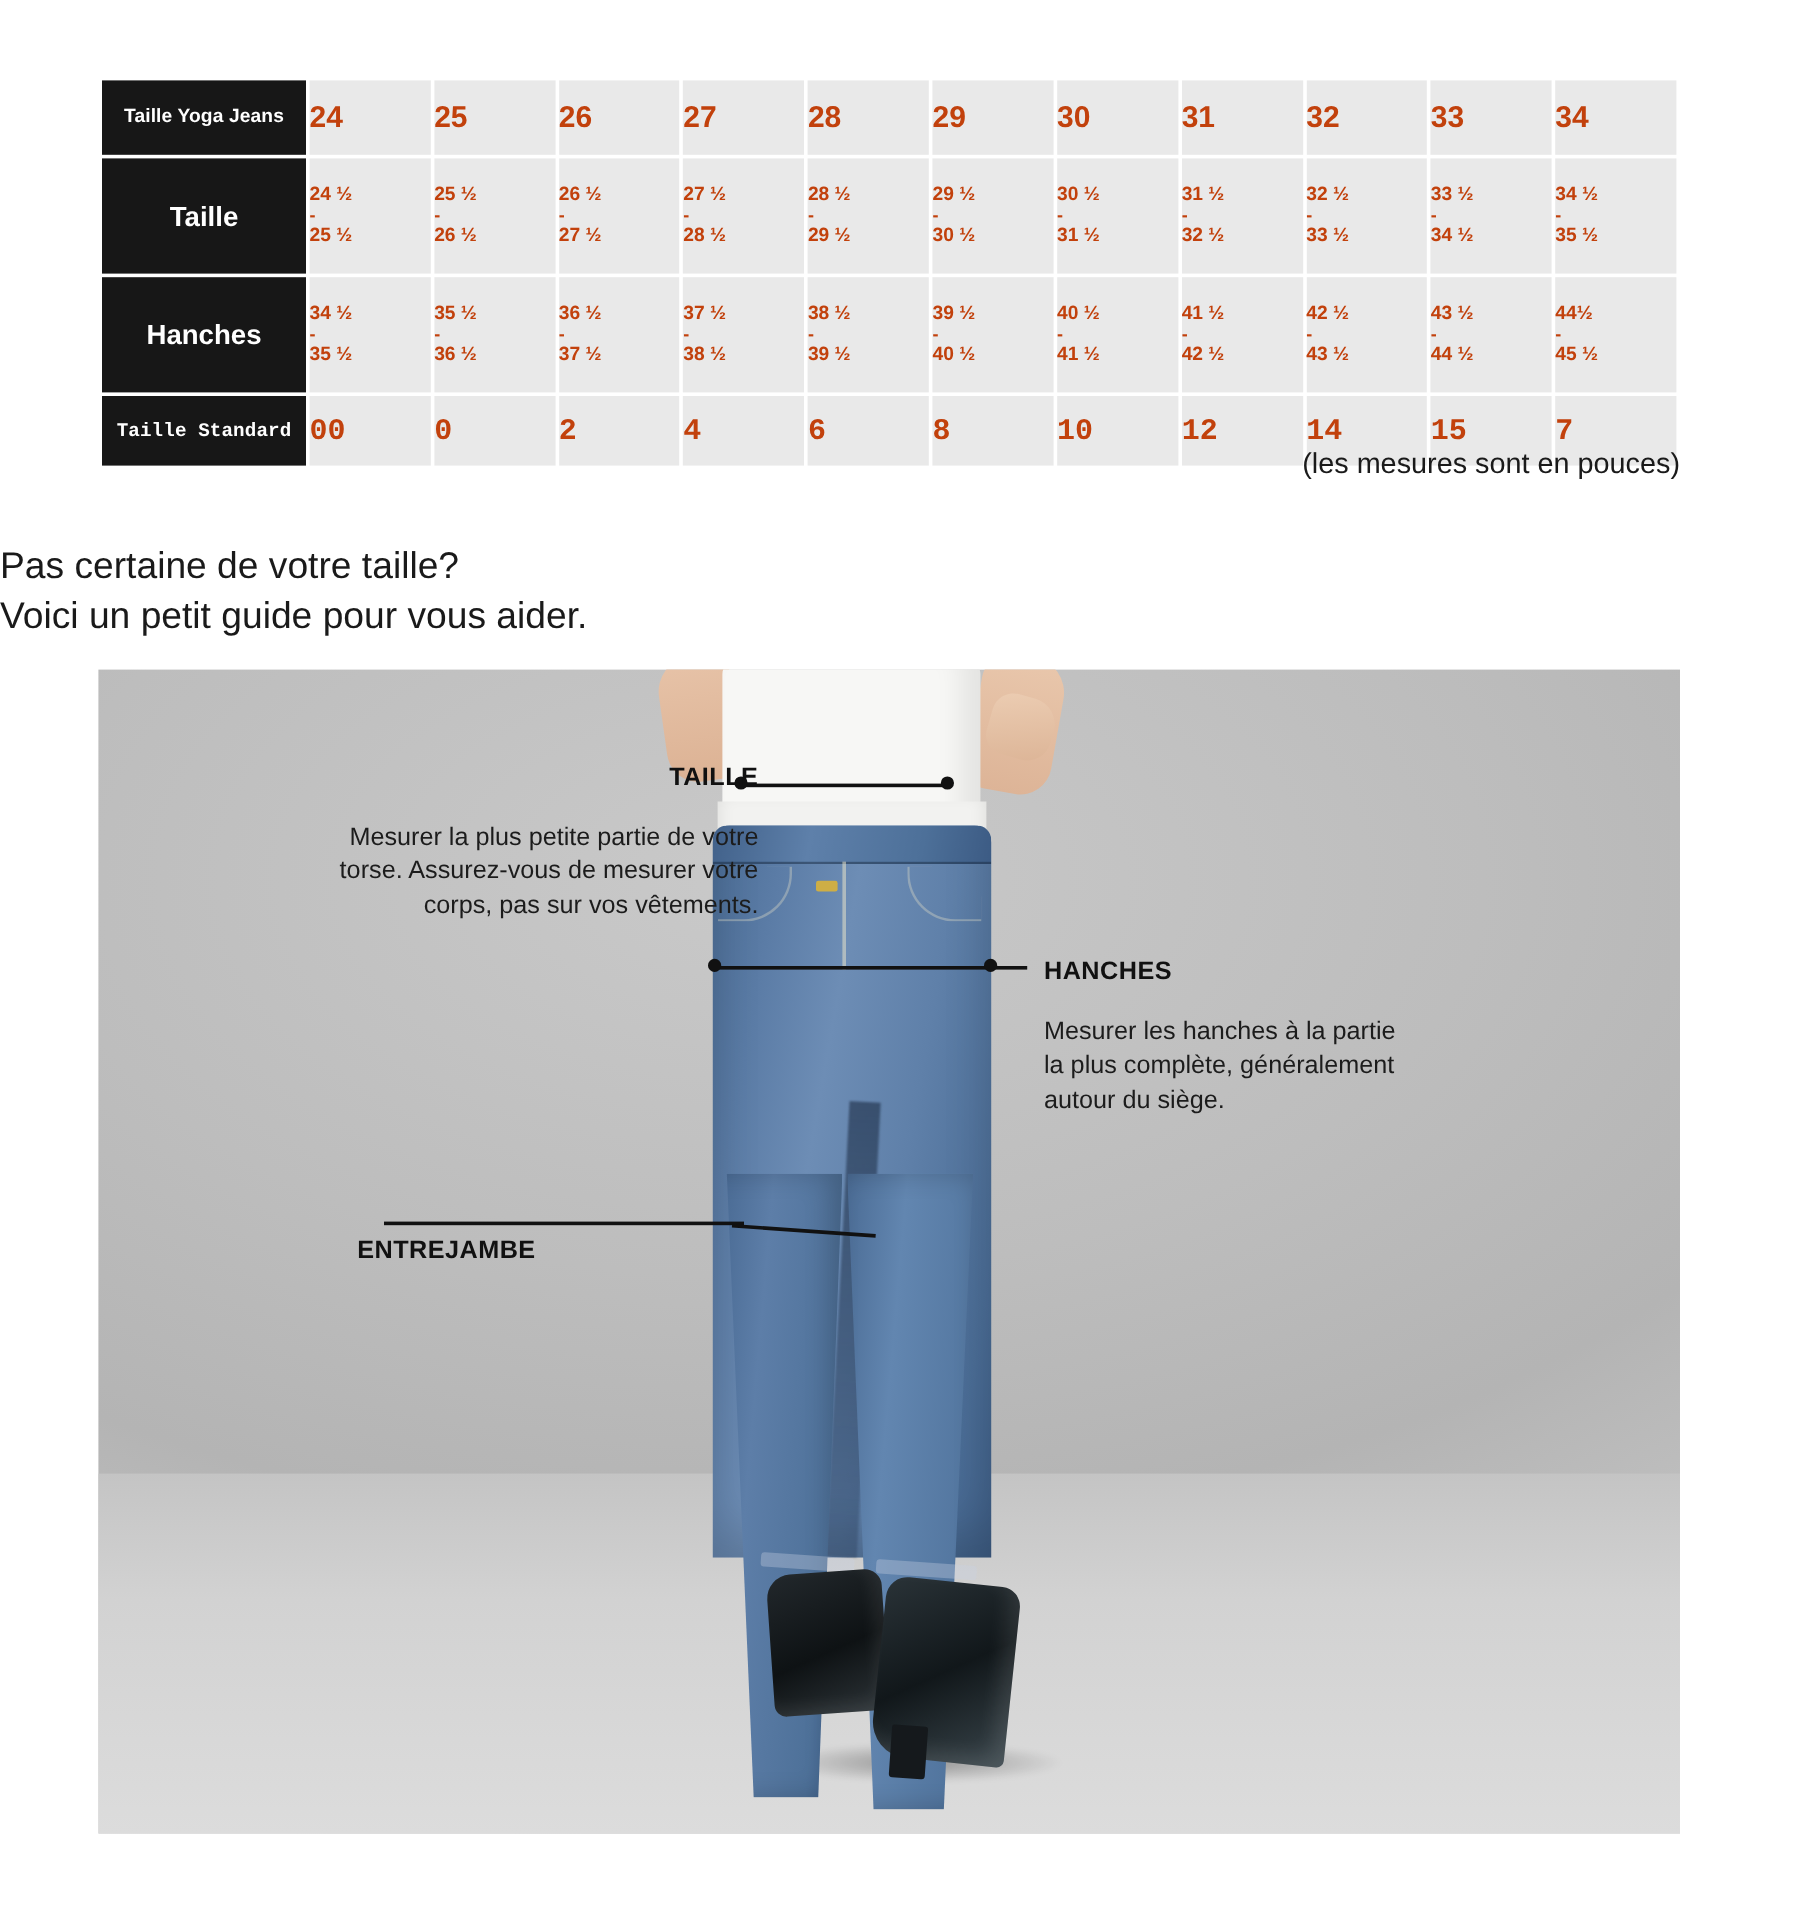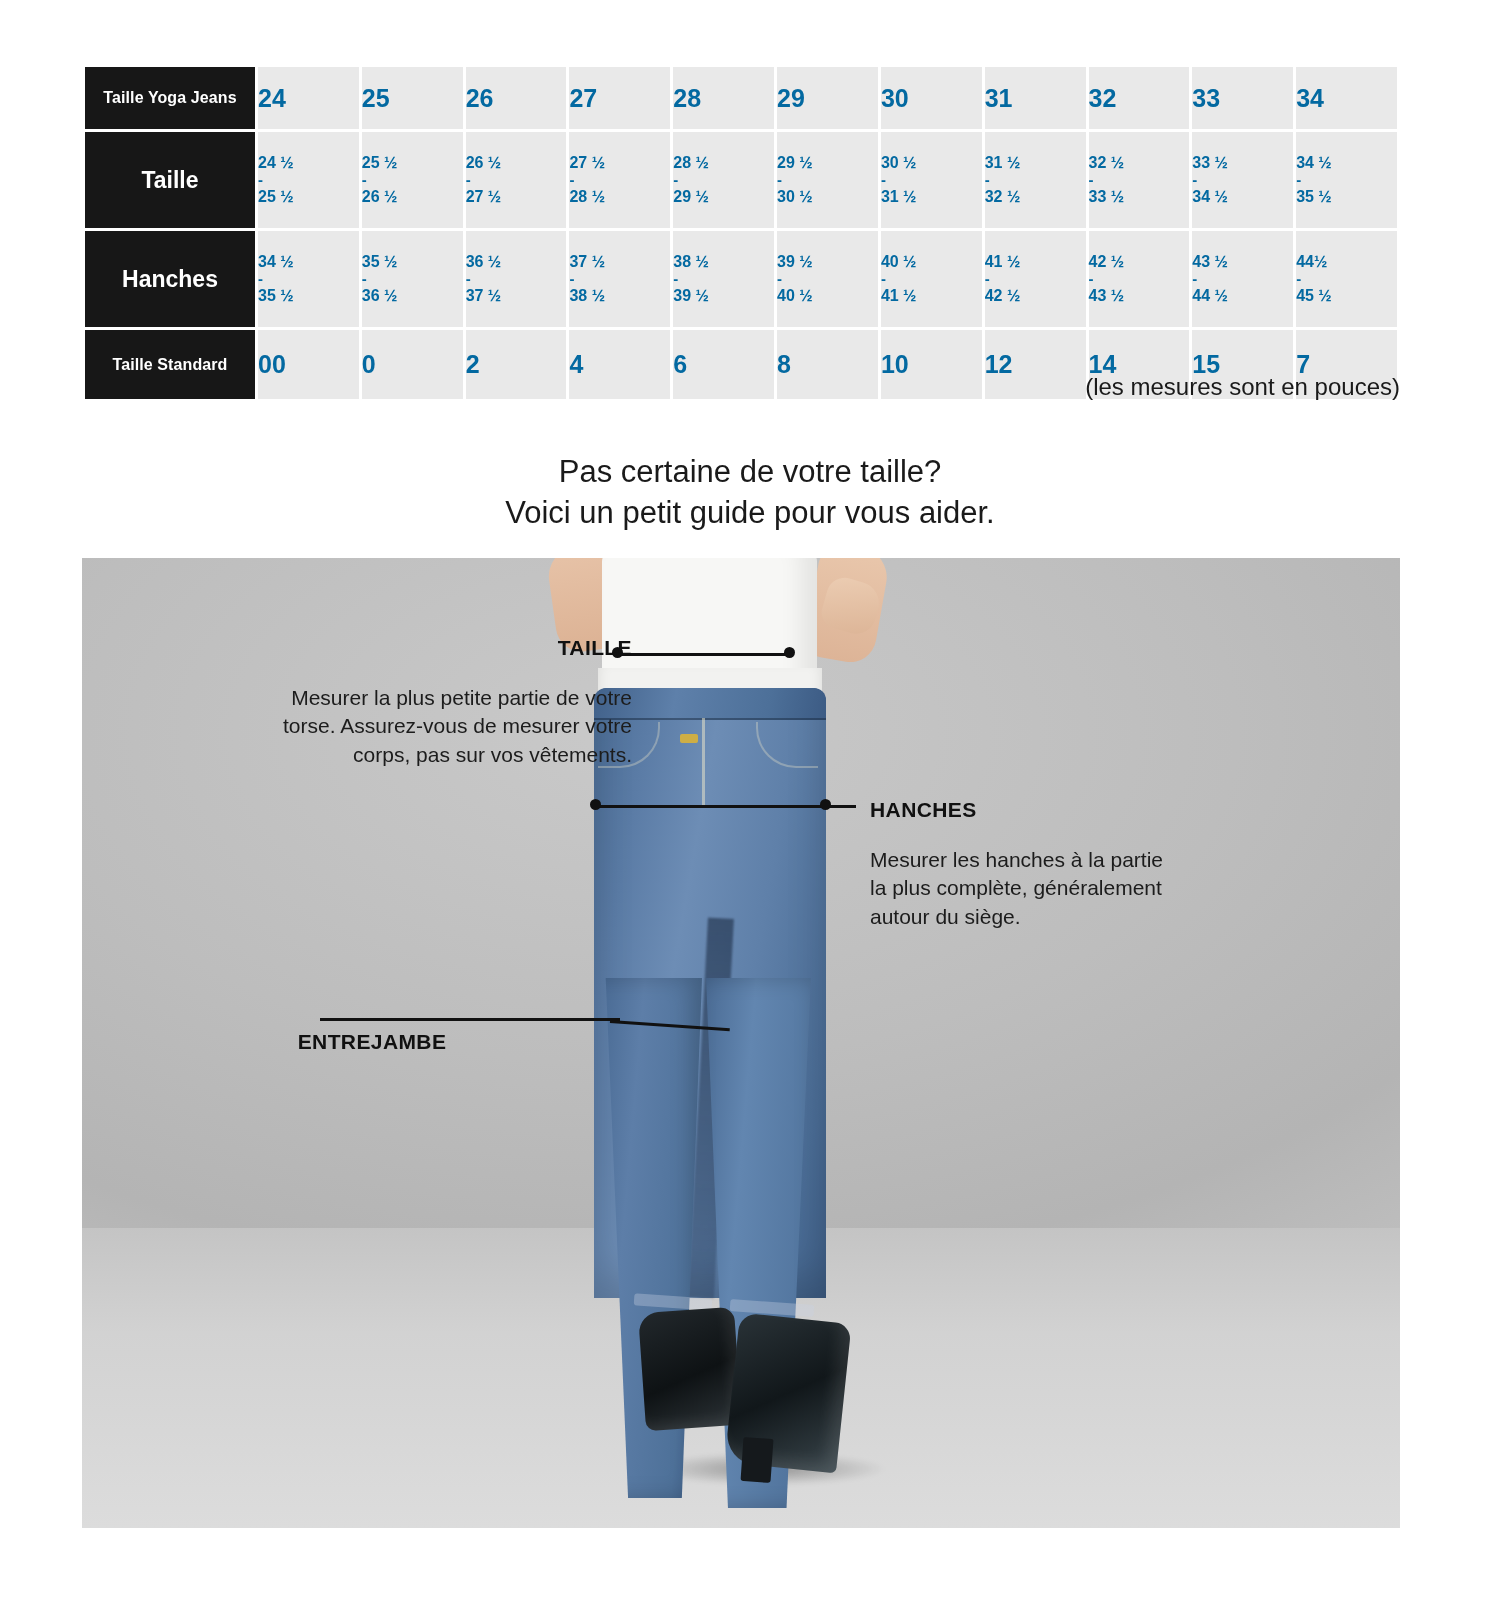--- a/index.html
+++ b/index.html
@@ -42,26 +42,26 @@
   }
   .row-head.small {
     font-size: 16px;
     letter-spacing: .1px;
   }
   .row-head.big {
     font-size: 23px;
   }
   .cell {
     background: #e9e9e9;
-    color: #0369a1;
+    color: #c2410c;
   }
   .r1 { height: 62px; }
   .r2 { height: 96px; }
   .r3 { height: 96px; }
-  .r4 { height: 69px; }
+  .r4 { height: 58px; font-family: Liberation Mono, monospace; }
   .num-big {
     font-size: 25px;
     font-weight: bold;
   }
   .range {
     font-size: 16px;
     font-weight: bold;
     line-height: 1.28;
   }
   .range .dash {
@@ -78,21 +78,20 @@
     font-size: 24px;
     color: #1a1a1a;
   }
 
   
   .heading {
     position: absolute;
     left: 0;
     top: 452px;
     width: 1500px;
-    text-align: center;
     font-size: 31px;
     line-height: 1.32;
     color: #1a1a1a;
   }
 
   
   .photo {
     position: absolute;
     left: 82px;
     top: 558px;

